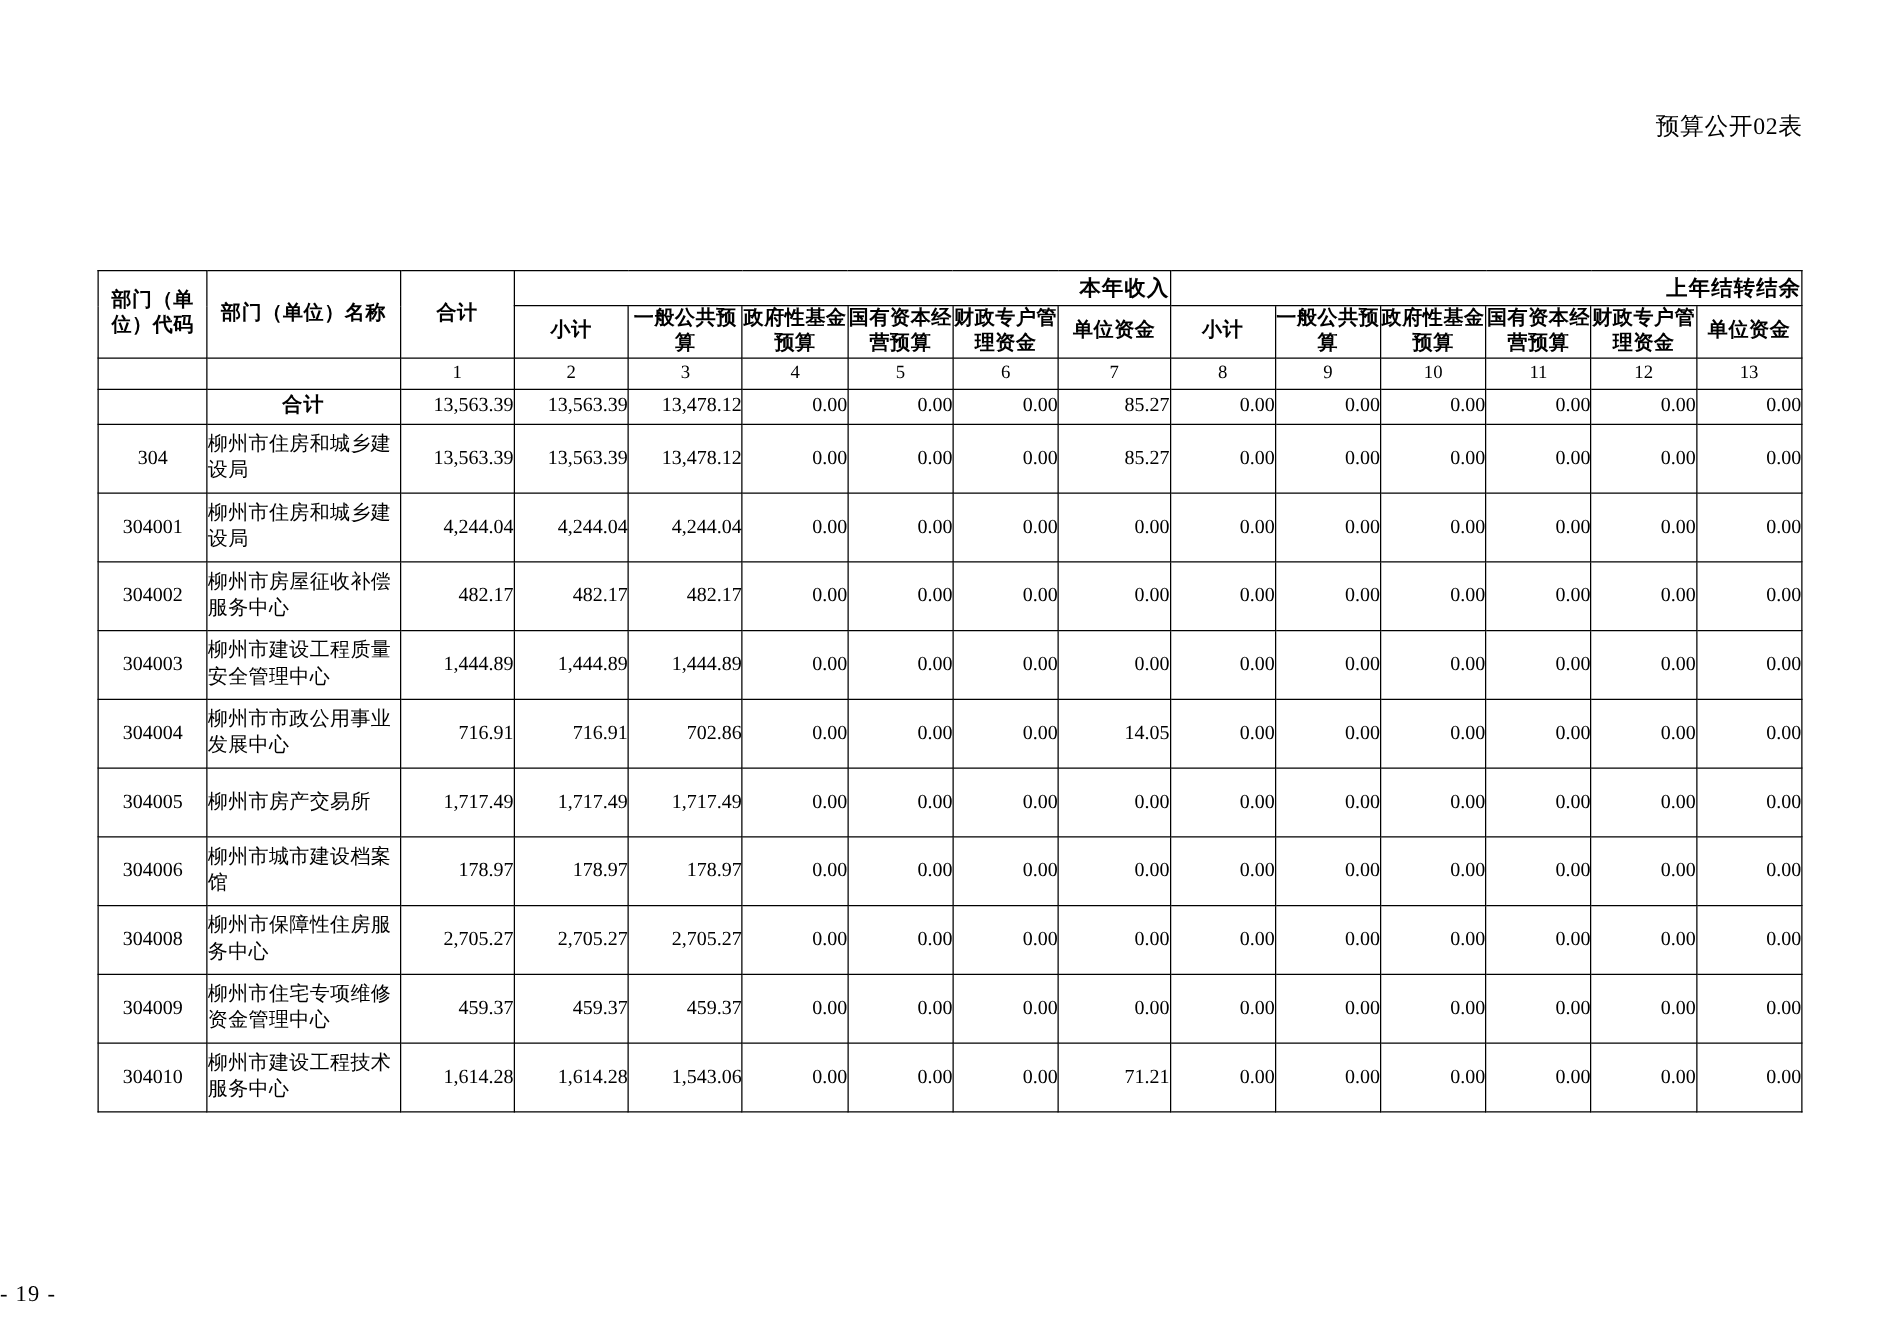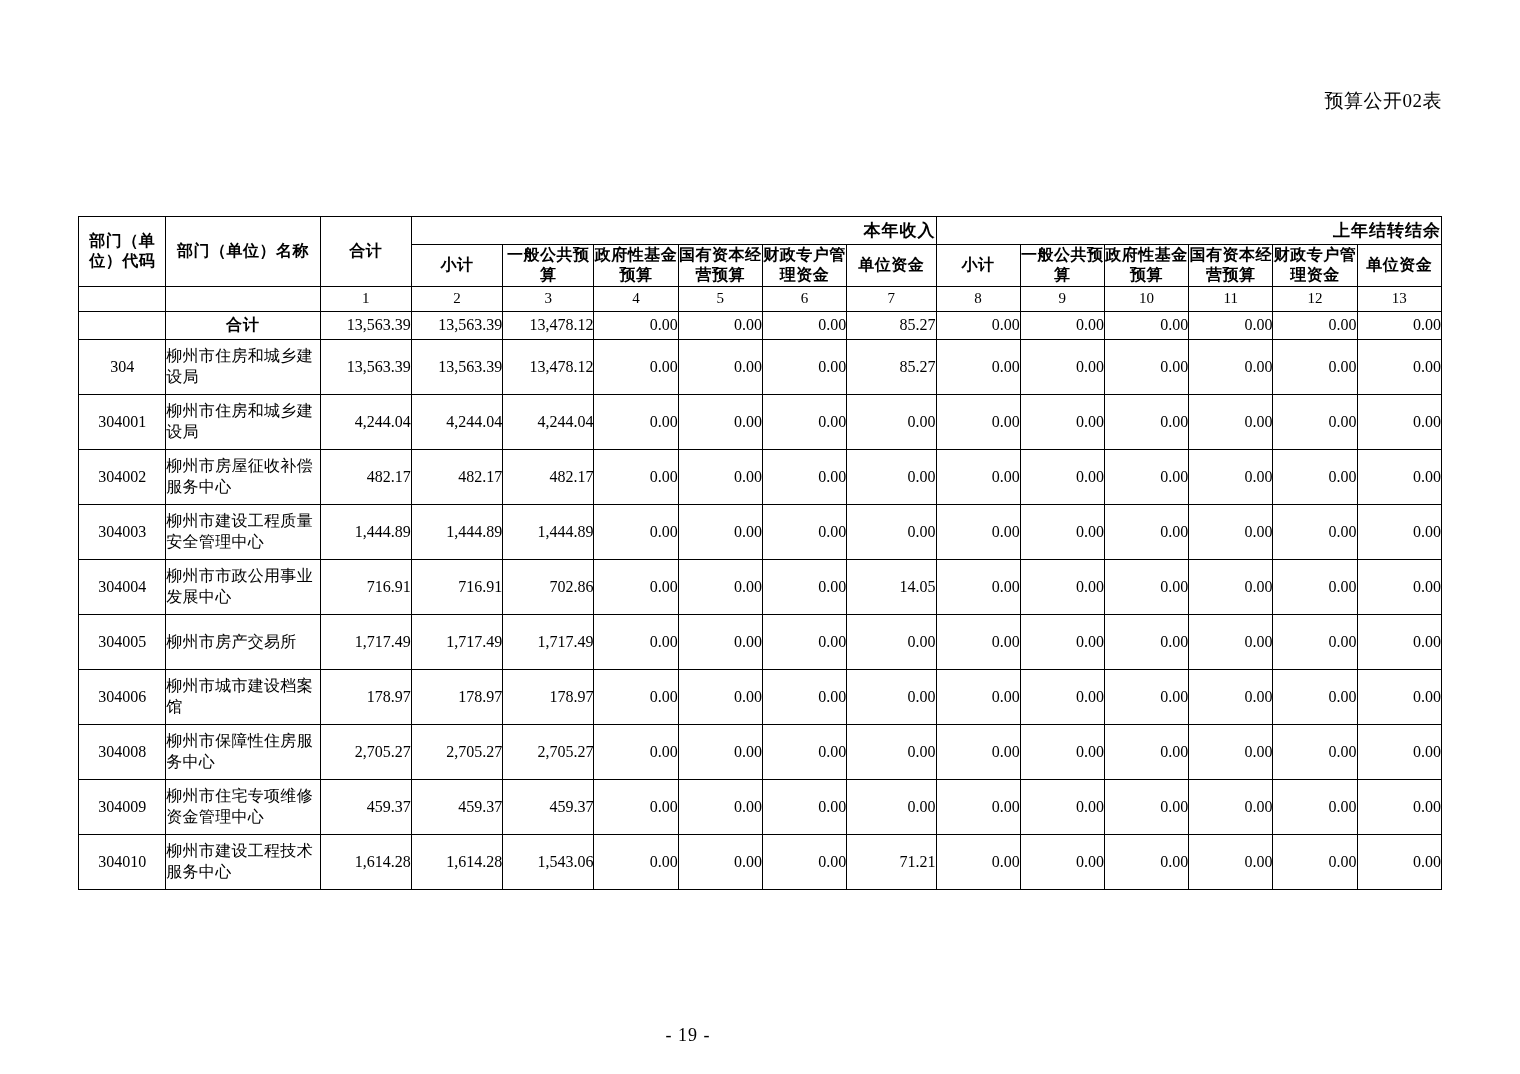--- a/index.html
+++ b/index.html
@@ -120,21 +120,21 @@
     height: 54px;
   }
   tr.total-row td {
     height: 27px;
   }
   .footer {
     position: absolute;
     bottom: 28px;
     left: 0;
     width: 1376px;
-    text-align: center;
+    text-align: left;
     font-size: 18px;
     letter-spacing: 1px;
   }
 </style>
 </head>
 <body>
 
 <div class="page">
 
   <div class="doc-tag">预算公开02表</div>

